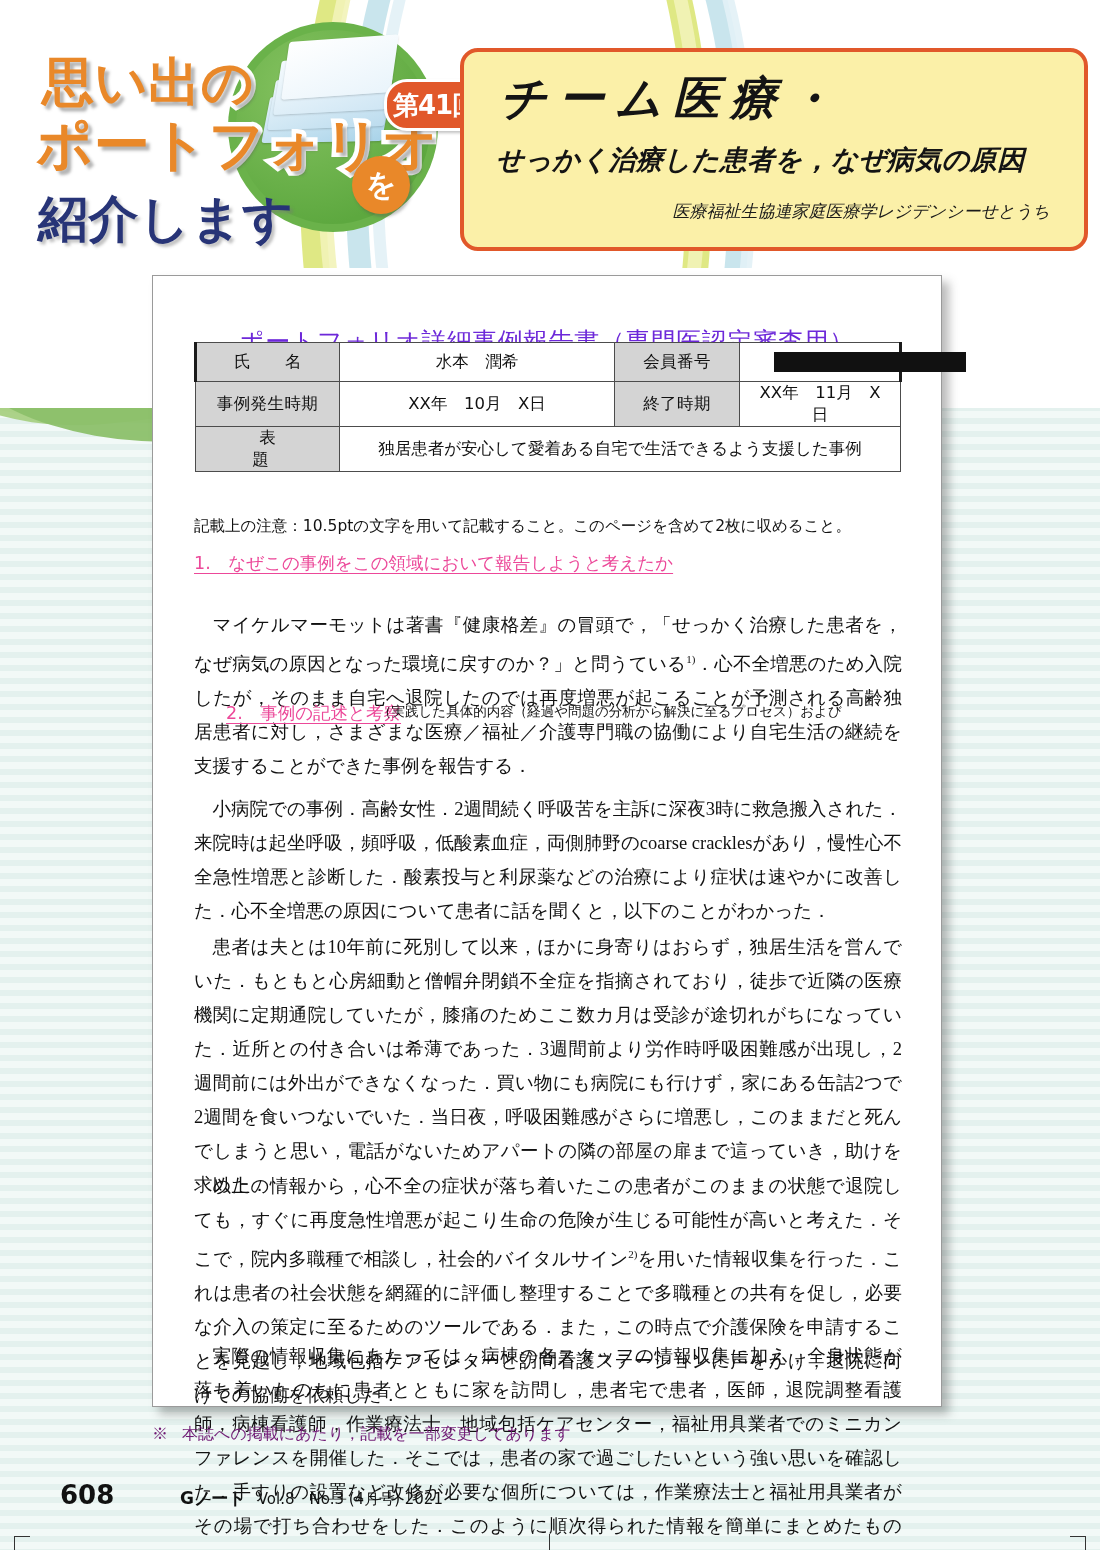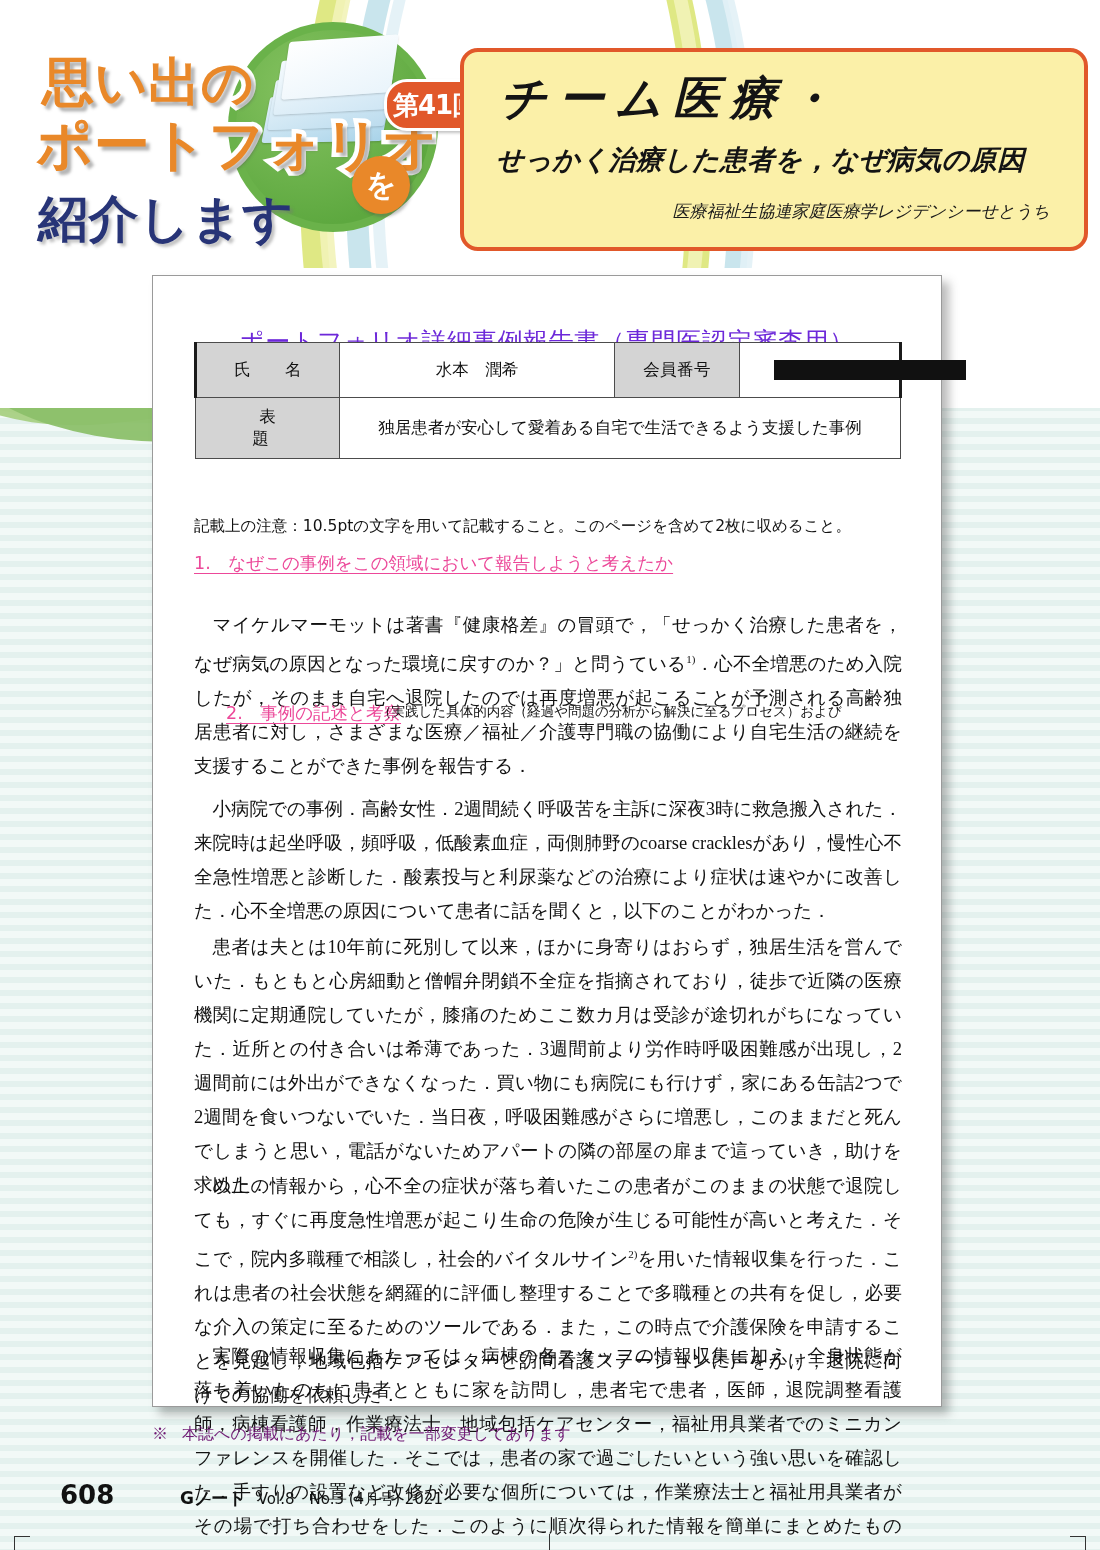--- a/index.html
+++ b/index.html
@@ -128,21 +128,21 @@
     font-family:"DejaVu Sans","Liberation Sans",sans-serif;
     font-size:25px;color:#6d28d9;letter-spacing:.5px;margin-top:30px;
   }
 
   table.info{
     position:absolute;left:41px;top:66px;width:708px;
     border-collapse:collapse;table-layout:fixed;
     font-family:"DejaVu Sans","Liberation Sans",sans-serif;
     font-size:16.5px;color:#111;
   }
-  table.info td{border:1.5px solid #4c4c4c;padding:8px 12px;height:38px;vertical-align:middle;text-align:center;}
+  table.info td{border:1.5px solid #4c4c4c;padding:0 12px;height:38px;vertical-align:middle;text-align:center;}
   .lab{background:#d4d4d4;text-align:center;letter-spacing:.4px;}
   .lab-sp{background:#d4d4d4;text-align:center;letter-spacing:14px;text-indent:14px;}
   .val{background:#fff;}
   .val-c{background:#fff;text-align:center;}
   .row1 td{border-top:3px solid #1b1b1b;border-bottom:3px solid #1b1b1b;height:40px;}
   .row1 td.edge-l{border-left:3px solid #1b1b1b;}
   .row1 td.edge-r{border-right:3px solid #1b1b1b;}
   .redact{display:inline-block;width:192px;height:20px;background:#111;vertical-align:middle;margin-left:22px;}
 
   .notice{
@@ -248,20 +248,26 @@
 
   <table class="info">
     <tbody>
         <tr class="row1">
       <td class="lab edge-l" style="width:118px">氏　　名</td>
       <td class="val" style="width:250px">水本　潤希</td>
       <td class="lab" style="width:100px">会員番号</td>
       <td class="val edge-r"><span class="redact"></span></td>
     </tr>
     <tr>
+      <td class="lab">事例発生時期</td>
+      <td class="val-c">XX年　10月　X日</td>
+      <td class="lab">終了時期</td>
+      <td class="val-c">XX年　11月　X日</td>
+    </tr>
+    <tr>
       <td class="lab-sp">表　　題</td>
       <td class="val" colspan="3">独居患者が安心して愛着ある自宅で生活できるよう支援した事例</td>
     </tr>
   </tbody>
     </table>
 
   <div class="notice">記載上の注意：10.5ptの文字を用いて記載すること。このページを含めて2枚に収めること。</div>
 
   <div class="sec-h sec1-h">
     <u>1.　なぜこの事例をこの領域において報告しようと考えたか</u>

